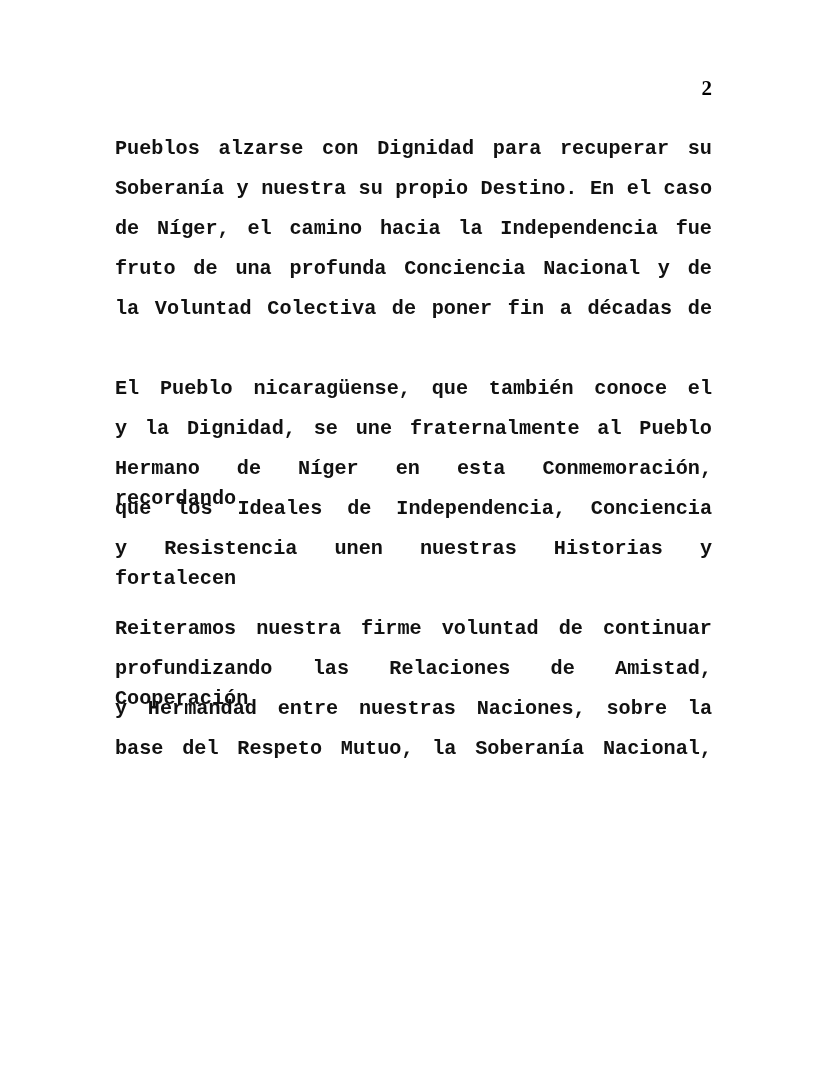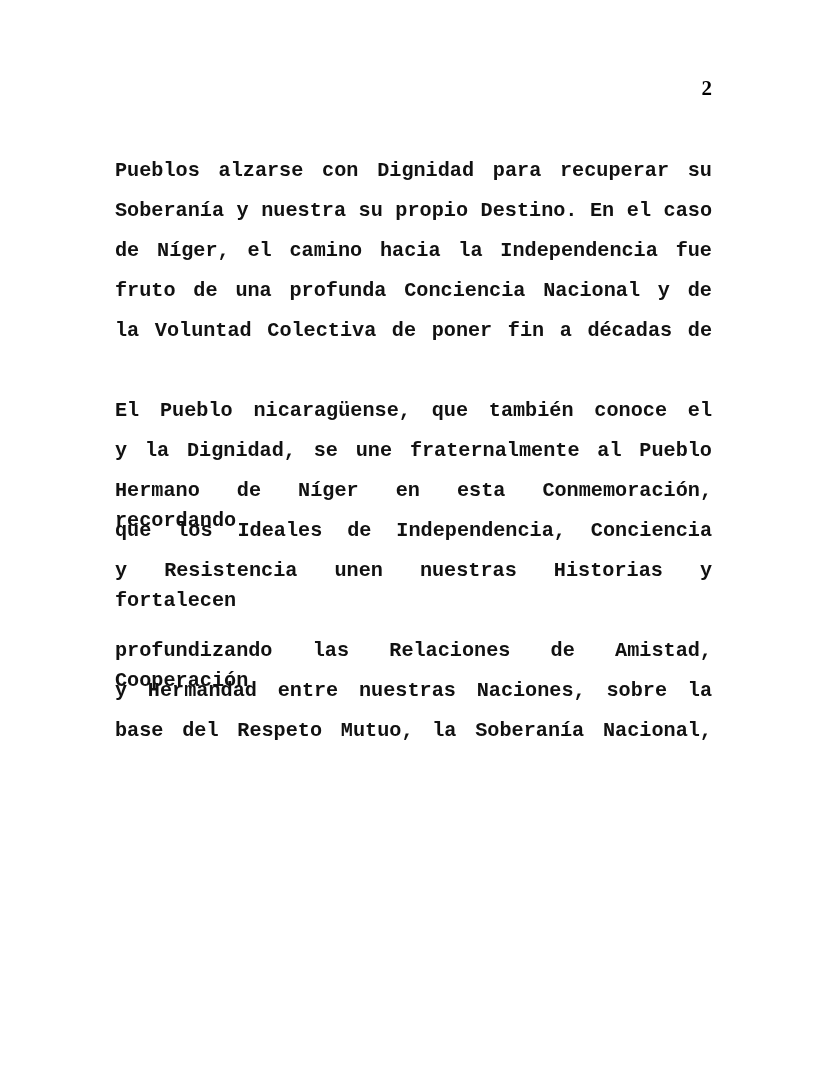--- a/index.html
+++ b/index.html
@@ -22,21 +22,20 @@
     font-family: "Liberation Serif", serif;
     font-weight: bold;
     font-size: 21px;
     color: #000000;
   }
   .body-text {
     position: absolute;
     left: 115px;
     top: 134px;
     width: 597px;
-    margin-top: 22px;
   }
   .line {
     font-family: "Liberation Mono", monospace;
     font-weight: bold;
     font-size: 20.2px;
     color: #111111;
     height: 40px;
     line-height: 30px;
     text-align: justify;
     text-align-last: justify;
@@ -81,18 +80,19 @@
     <div class="line"><span>El Pueblo nicaragüense, que también conoce el</span></div>
     <div class="line"><span>y la Dignidad, se une fraternalmente al Pueblo</span></div>
     <div class="line"><span>Hermano de Níger en esta Conmemoración, recordando</span></div>
     <div class="line"><span>que los Ideales de Independencia, Conciencia</span></div>
     <div class="line"><span>y Resistencia unen nuestras Historias y fortalecen</span></div>
   </div>
 
   <div class="gap"></div>
 
   <div>
+    <div class="line"><span>Reiteramos nuestra firme voluntad de continuar</span></div>
     <div class="line"><span>profundizando las Relaciones de Amistad, Cooperación</span></div>
     <div class="line"><span>y Hermandad entre nuestras Naciones, sobre la</span></div>
     <div class="line"><span>base del Respeto Mutuo, la Soberanía Nacional,</span></div>
   </div>
 
 </div>
 
 </body></html>

